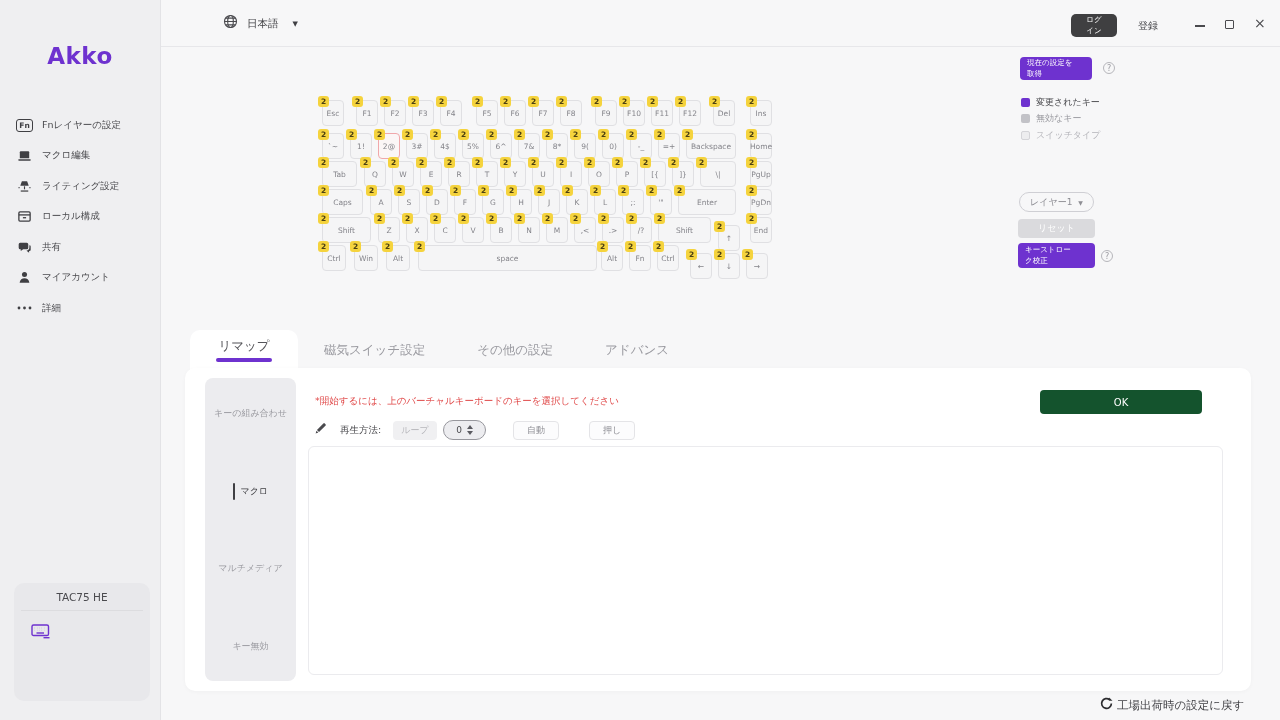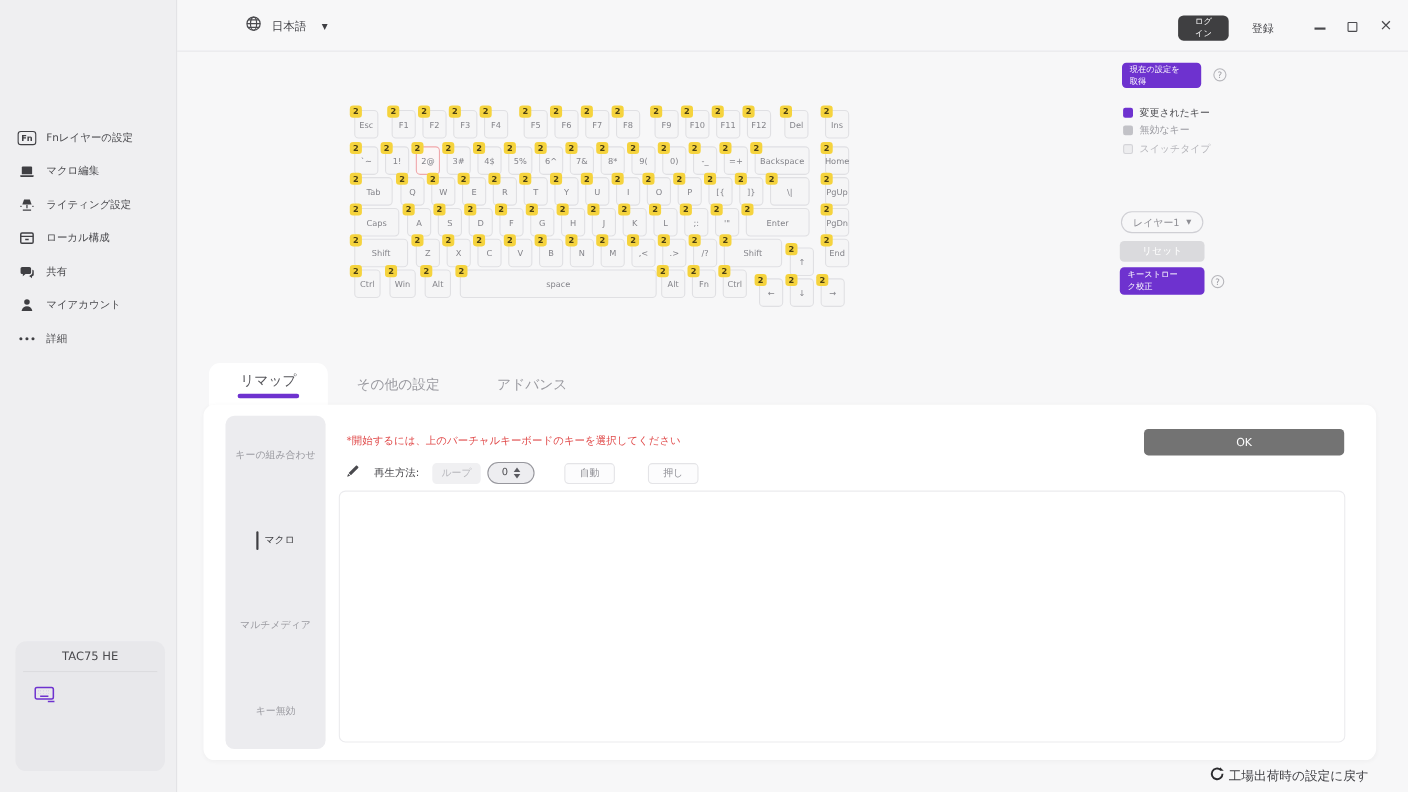--- a/index.html
+++ b/index.html
@@ -76,29 +76,30 @@
   #pencil-icon{position:absolute;left:128px;top:53px;cursor:pointer;}
   #playback-label{position:absolute;left:155px;top:56px;font-size:9.5px;color:#4a4a4e;}
   #loop-btn{position:absolute;left:208px;top:53px;width:44px;height:19px;background:#f0f0f2;border-radius:4px;color:#b6b6bb;font-size:9px;display:flex;align-items:center;justify-content:center;cursor:pointer;}
   #spinner{position:absolute;left:258px;top:52px;width:43px;height:20px;border:1px solid #97979d;border-radius:10px;background:#ededf0;display:flex;align-items:center;justify-content:center;gap:5px;cursor:pointer;}
   #spin-val{font-size:9px;color:#4a4a4e;}
   .tri-up{width:0;height:0;border-left:3px solid transparent;border-right:3px solid transparent;border-bottom:4px solid #5a5a60;margin-bottom:2px;}
   .tri-down{width:0;height:0;border-left:3px solid transparent;border-right:3px solid transparent;border-top:4px solid #5a5a60;}
   .ghost-btn{position:absolute;top:53px;width:46px;height:19px;border:1px solid #e4e4e7;background:#fcfcfd;border-radius:4px;color:#8e8e94;font-size:9px;display:flex;align-items:center;justify-content:center;cursor:pointer;}
   #auto-btn{left:328px;}
   #press-btn{left:404px;}
-  #ok-btn{position:absolute;left:855px;top:22px;width:182px;height:24px;background:#737373;border-radius:4px;color:#fdfdfd;font-size:10px;display:flex;align-items:center;justify-content:center;cursor:default;}
+  #ok-btn{position:absolute;left:855px;top:22px;width:162px;height:24px;background:#14532d;border-radius:4px;color:#fdfdfd;font-size:10px;display:flex;align-items:center;justify-content:center;cursor:default;}
   #macro-area{position:absolute;left:123px;top:78px;width:915px;height:229px;border:1px solid #ebebee;border-radius:6px;background:#fff;cursor:text;}
   
   #footer-restore{position:absolute;left:1100px;top:697px;display:flex;align-items:center;gap:4px;font-size:11.5px;color:#3f3f43;cursor:pointer;}
 </style>
 </head>
 <body>
 
 <div id="sidebar">
+  <div id="logo">Akko</div>
   <div id="side-menu">
       <div class="side-item">
         <span class="icon">
           <span class="fnbox">Fn</span>
         </span>
         <span>Fnレイヤーの設定</span>
       </div>
       <div class="side-item">
         <span class="icon">
           <svg width="15" height="15" viewBox="0 0 16 16" fill="currentColor">
@@ -553,20 +554,23 @@
 </div>
 <div id="reset-btn">リセット</div>
 <div id="calibration-btn" class="btn-purple">キーストロー
 ク校正</div>
 <div id="help-cal" class="help">?</div>
 
 <div id="tabs">
     <div class="tab active">
       <span>リマップ</span>
       <i class="tab-underline"></i>
+    </div>
+    <div class="tab">
+      <span>磁気スイッチ設定</span>
     </div>
     <div class="tab">
       <span>その他の設定</span>
     </div>
     <div class="tab">
       <span>アドバンス</span>
     </div>
   </div>
 
 <div id="panel">

